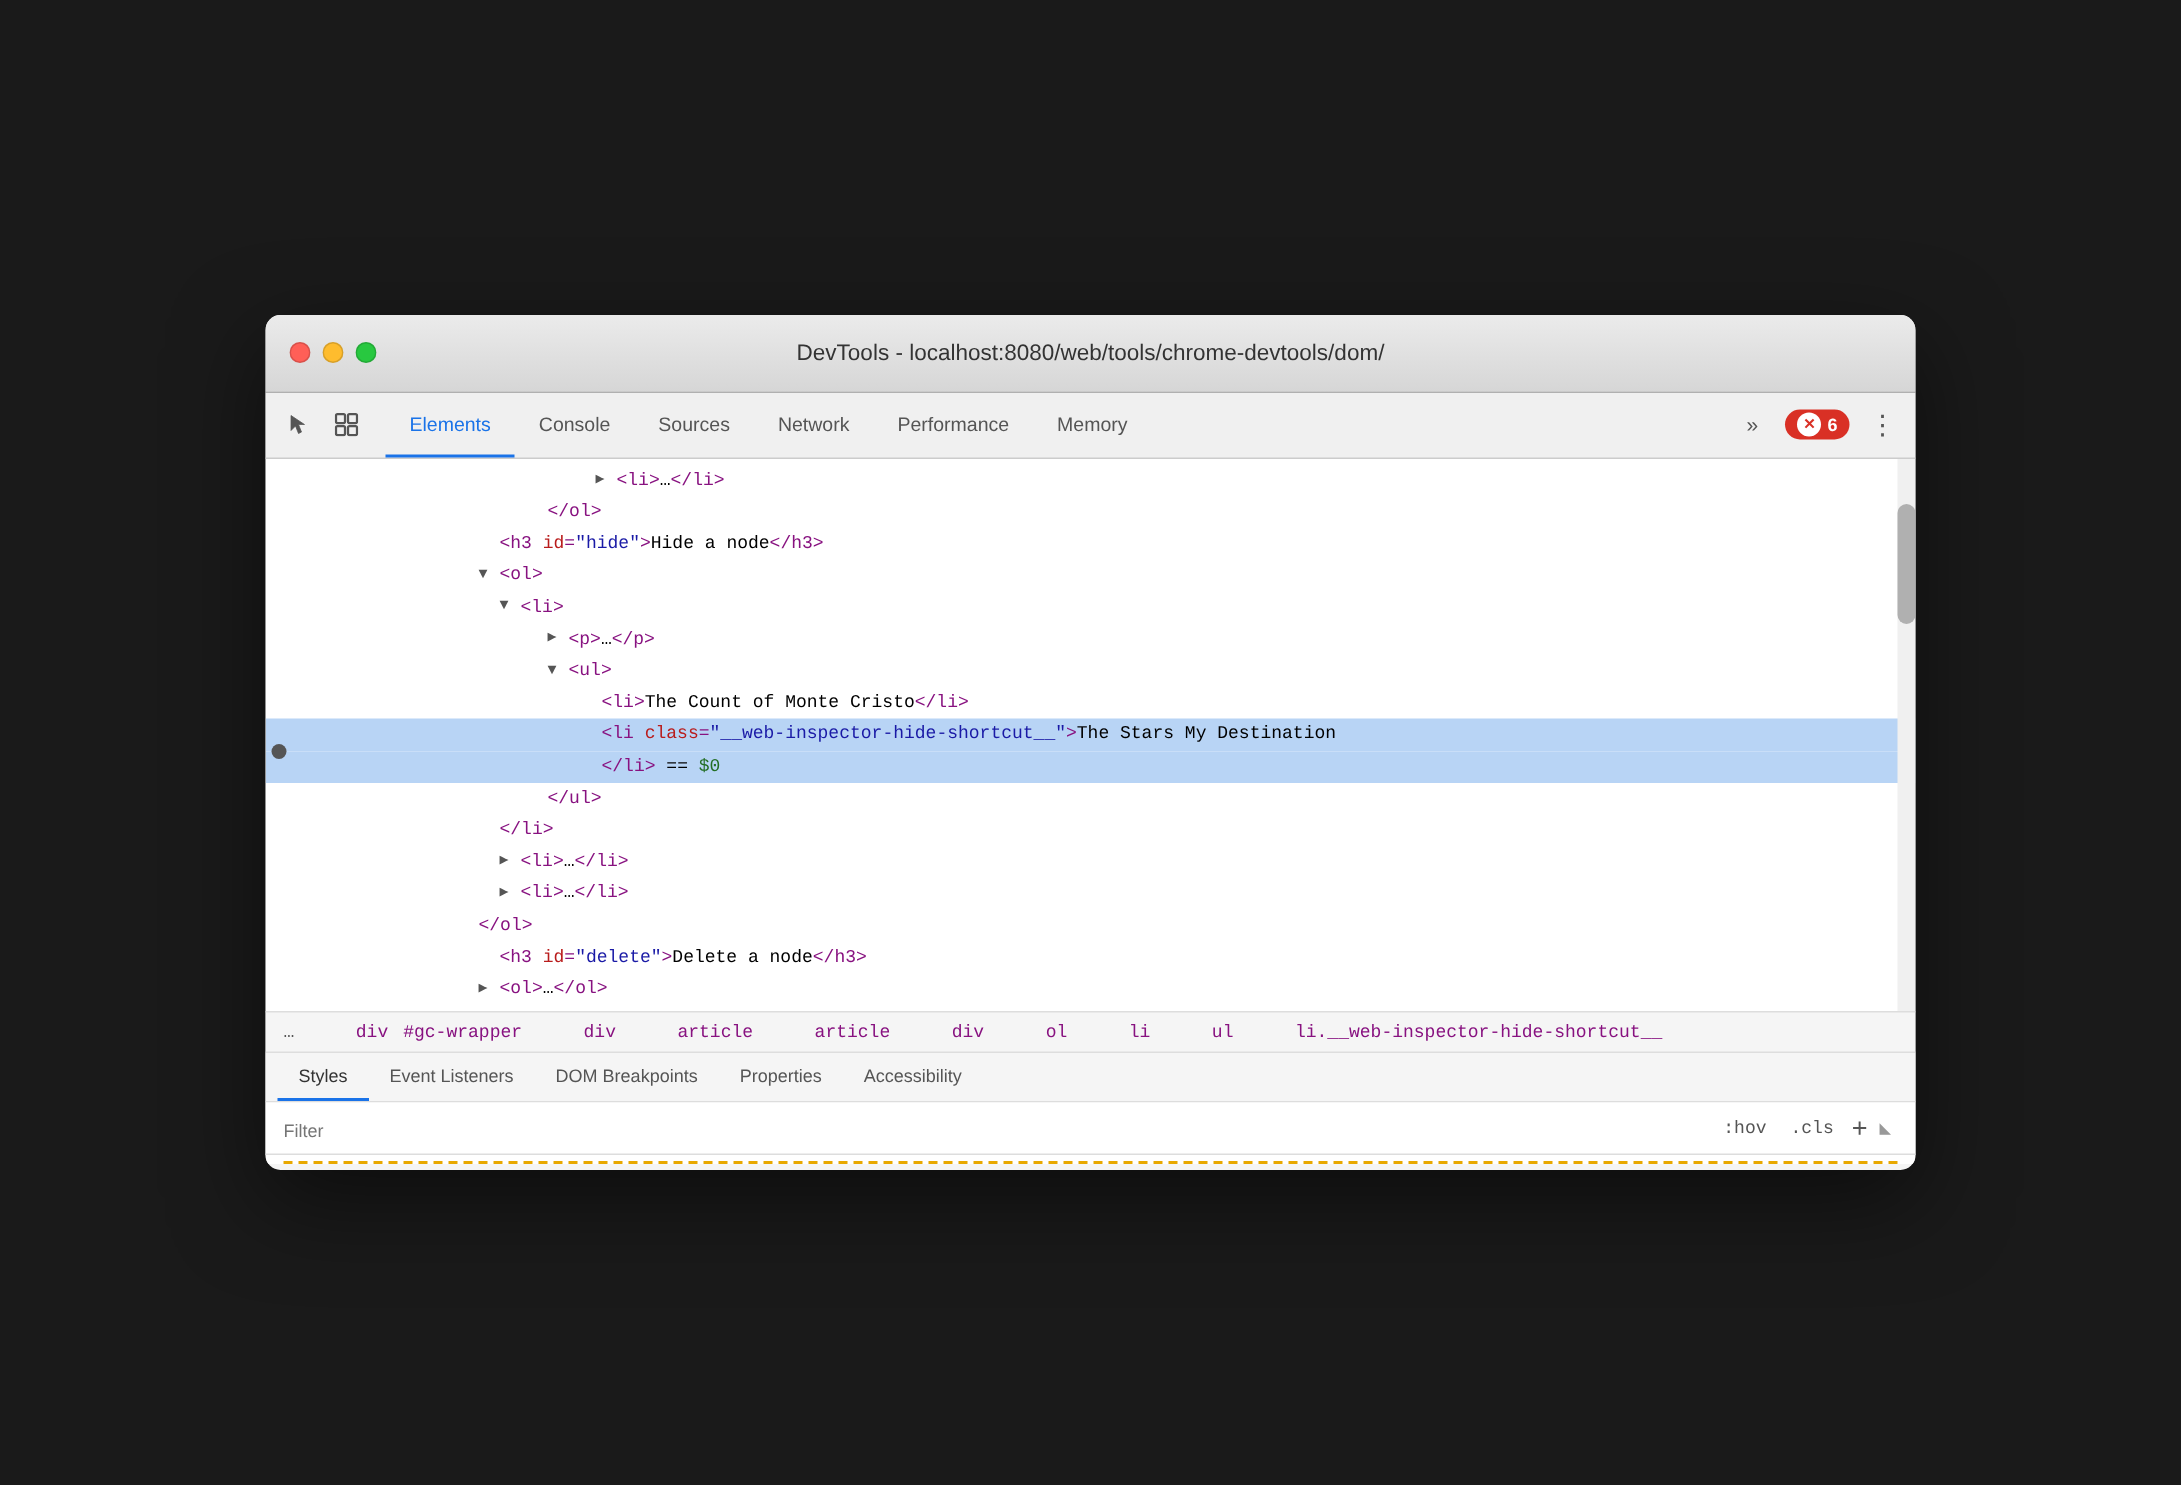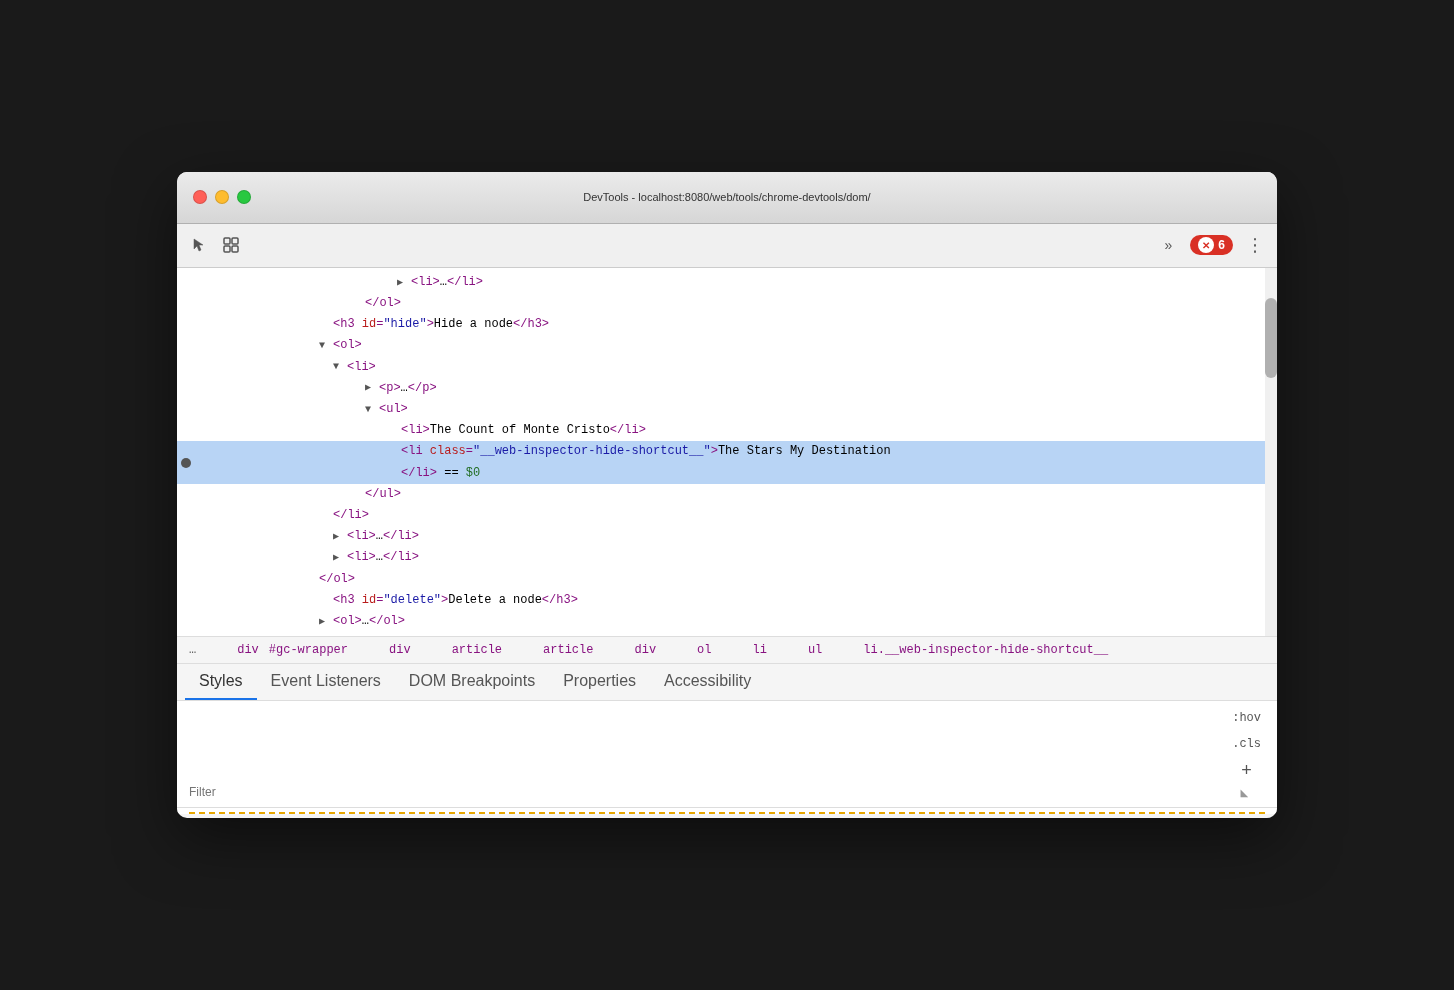--- a/index.html
+++ b/index.html
@@ -39,21 +39,21 @@
       border-radius: 50%;
       border: 1px solid rgba(0,0,0,0.15);
     }
     .tl-red { background: #ff5f57; }
     .tl-yellow { background: #febc2e; }
     .tl-green { background: #28c840; }
     .window-title {
       position: absolute;
       left: 50%;
       transform: translateX(-50%);
-      font-size: 11px;
+      font-size: 15px;
       color: #333;
       font-weight: 500;
     }
     
     .tabbar {
       background: #f0f0f0;
       border-bottom: 1px solid #ccc;
       display: flex;
       align-items: center;
       height: 44px;
@@ -240,21 +240,21 @@
       background: white;
     }
     .bottom-tabs {
       display: flex;
       border-bottom: 1px solid #ddd;
       background: #f5f5f5;
       padding: 0 8px;
     }
     .bottom-tab {
       padding: 8px 14px;
-      font-size: 16px;
+      font-size: 12px;
       cursor: pointer;
       color: #555;
       border-bottom: 2px solid transparent;
       white-space: nowrap;
     }
     .bottom-tab.active {
       color: #333;
       border-bottom: 2px solid #1a73e8;
       font-weight: 500;
     }
@@ -271,21 +271,20 @@
       border: none;
       outline: none;
       font-size: 12px;
       color: #555;
       background: transparent;
     }
     .filter-buttons {
       display: flex;
       gap: 8px;
       align-items: center;
-      flex-direction: column;
     }
     .filter-btn {
       font-size: 12px;
       color: #555;
       cursor: pointer;
       padding: 2px 4px;
       border-radius: 3px;
       font-family: 'Courier New', monospace;
     }
     .filter-add {
@@ -330,20 +329,28 @@
       <div class="tabbar-icon-btn">
         <svg width="16" height="16" viewBox="0 0 16 16" fill="none">
           <rect x="1" y="1" width="6" height="6" rx="1" stroke="#555" stroke-width="1.5" fill="none"></rect>
           <rect x="9" y="1" width="6" height="6" rx="1" stroke="#555" stroke-width="1.5" fill="none"></rect>
           <rect x="1" y="9" width="6" height="6" rx="1" stroke="#555" stroke-width="1.5" fill="none"></rect>
           <rect x="9" y="9" width="6" height="6" rx="1" stroke="#555" stroke-width="1.5" fill="none"></rect>
         </svg>
       </div>
     </div>
 
+    <div class="tabs">
+      <div class="tab active">Elements</div>
+      <div class="tab">Console</div>
+      <div class="tab">Sources</div>
+      <div class="tab">Network</div>
+      <div class="tab">Performance</div>
+      <div class="tab">Memory</div>
+    </div>
 
     <div class="tabbar-right">
       <div class="more-btn">»</div>
       <div class="error-badge">
         <div class="x-icon">✕</div>
         <span>6</span>
       </div>
       <div class="dots-btn">⋮</div>
     </div>
   </div>

